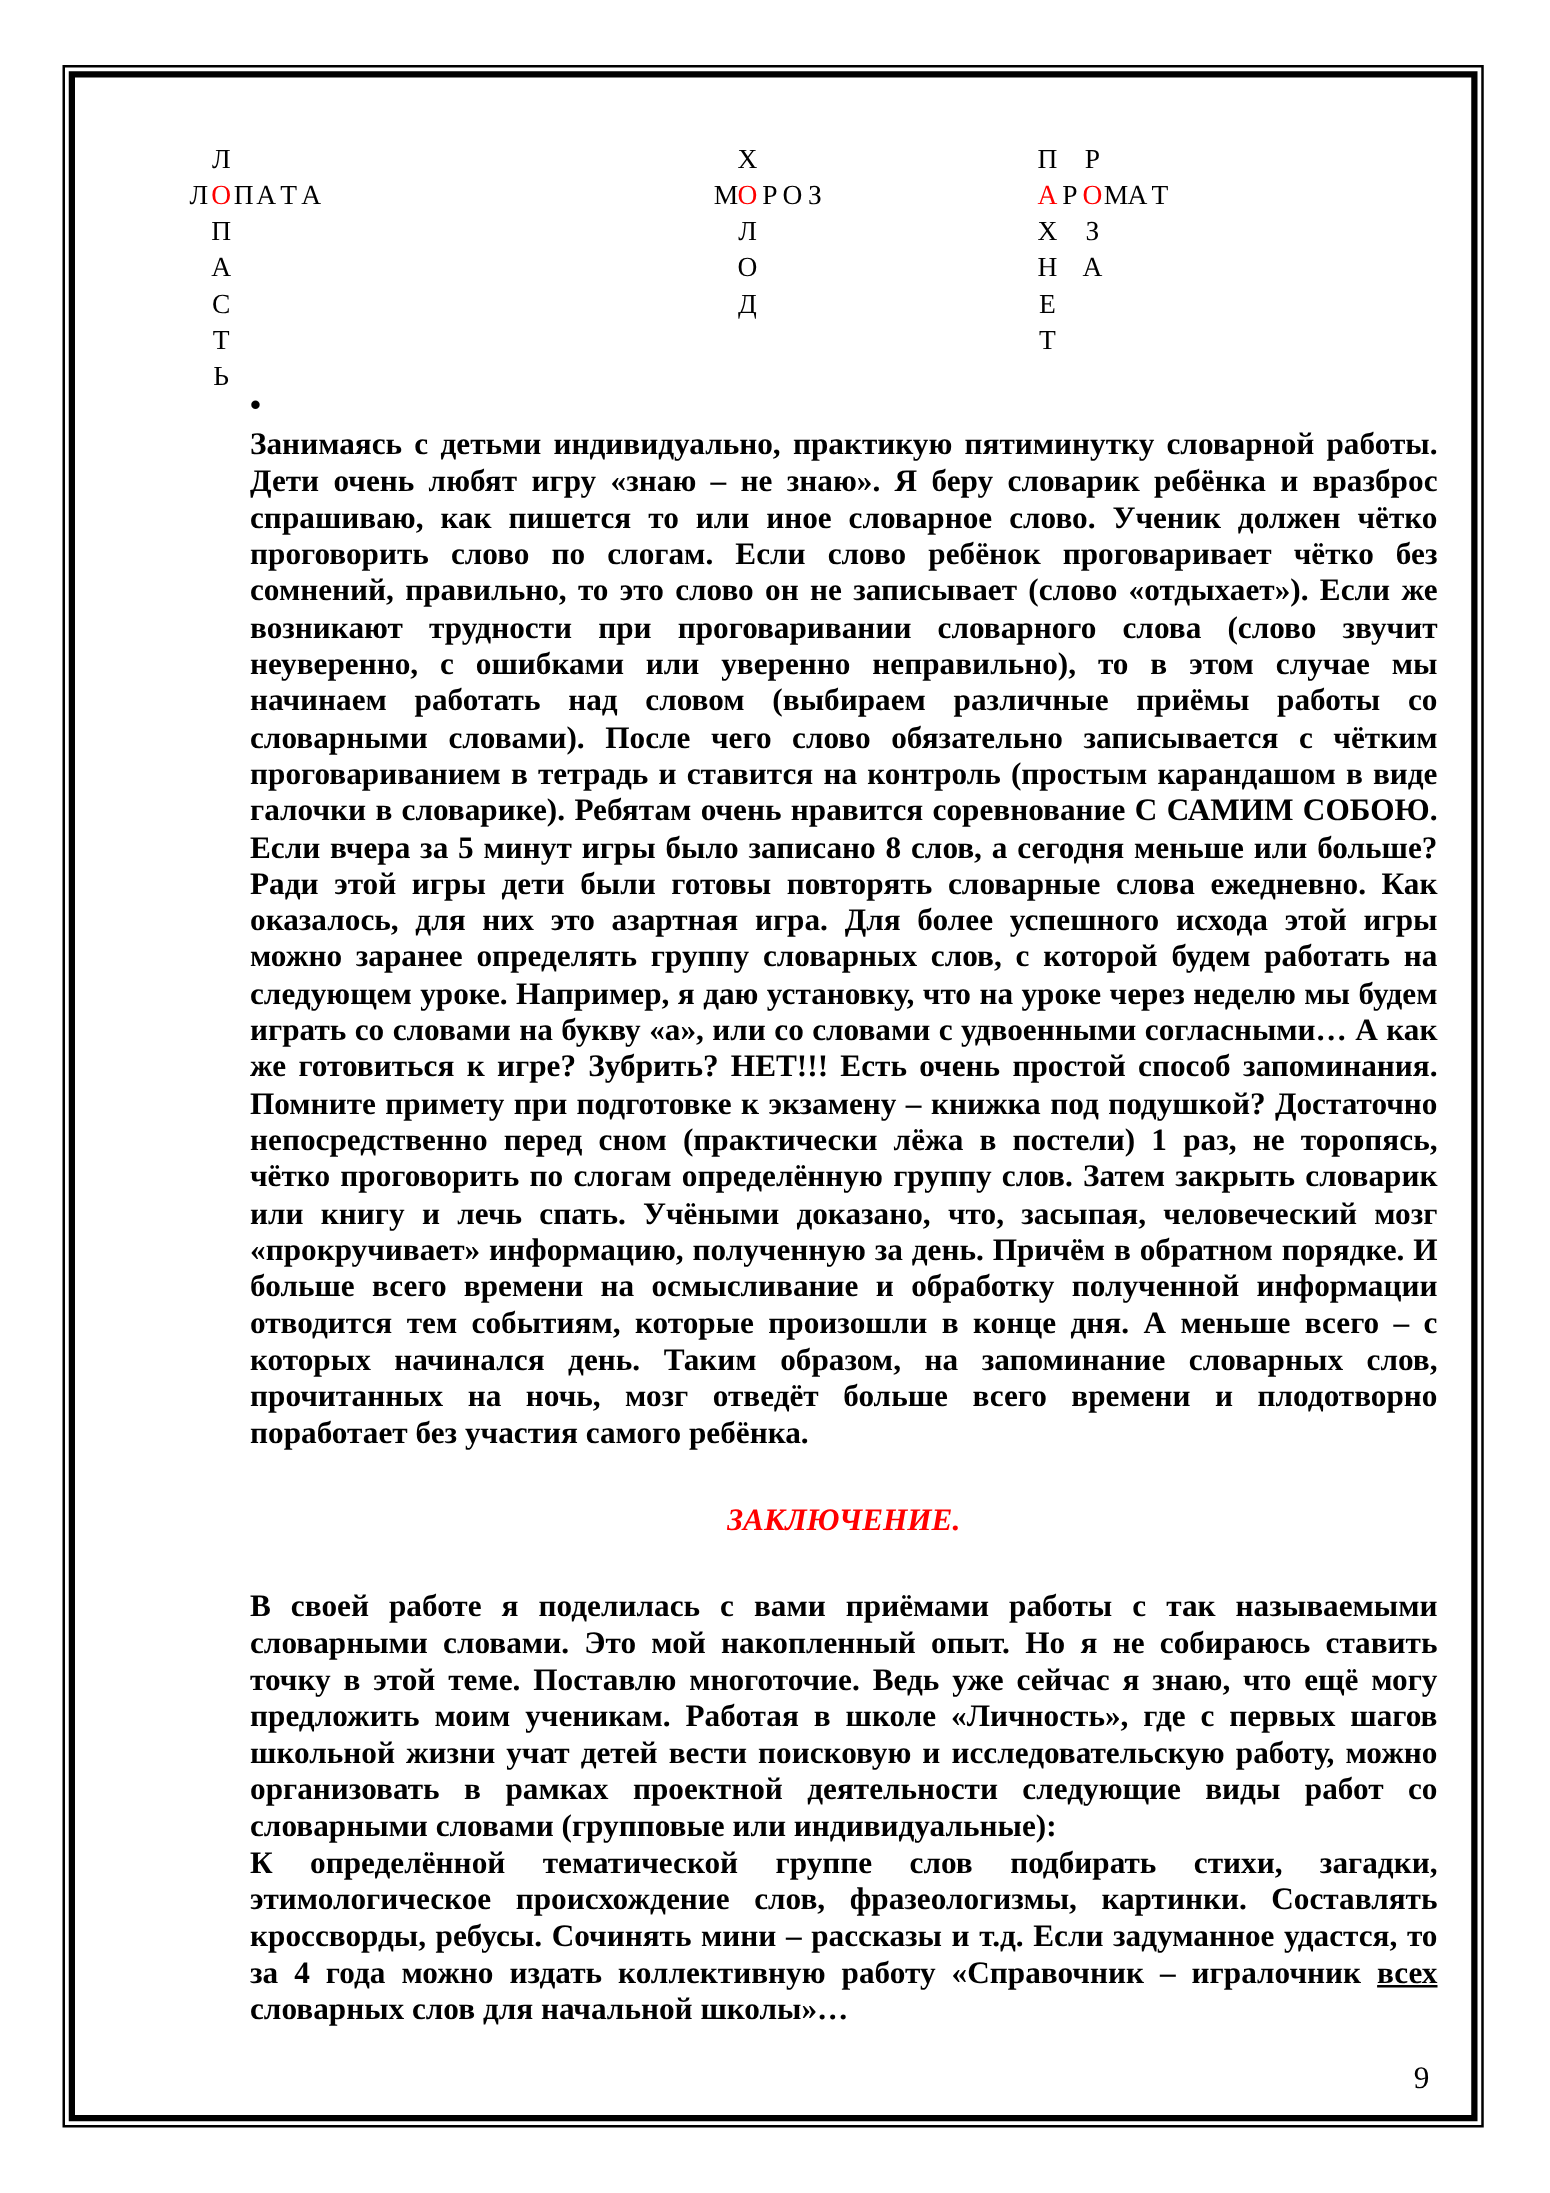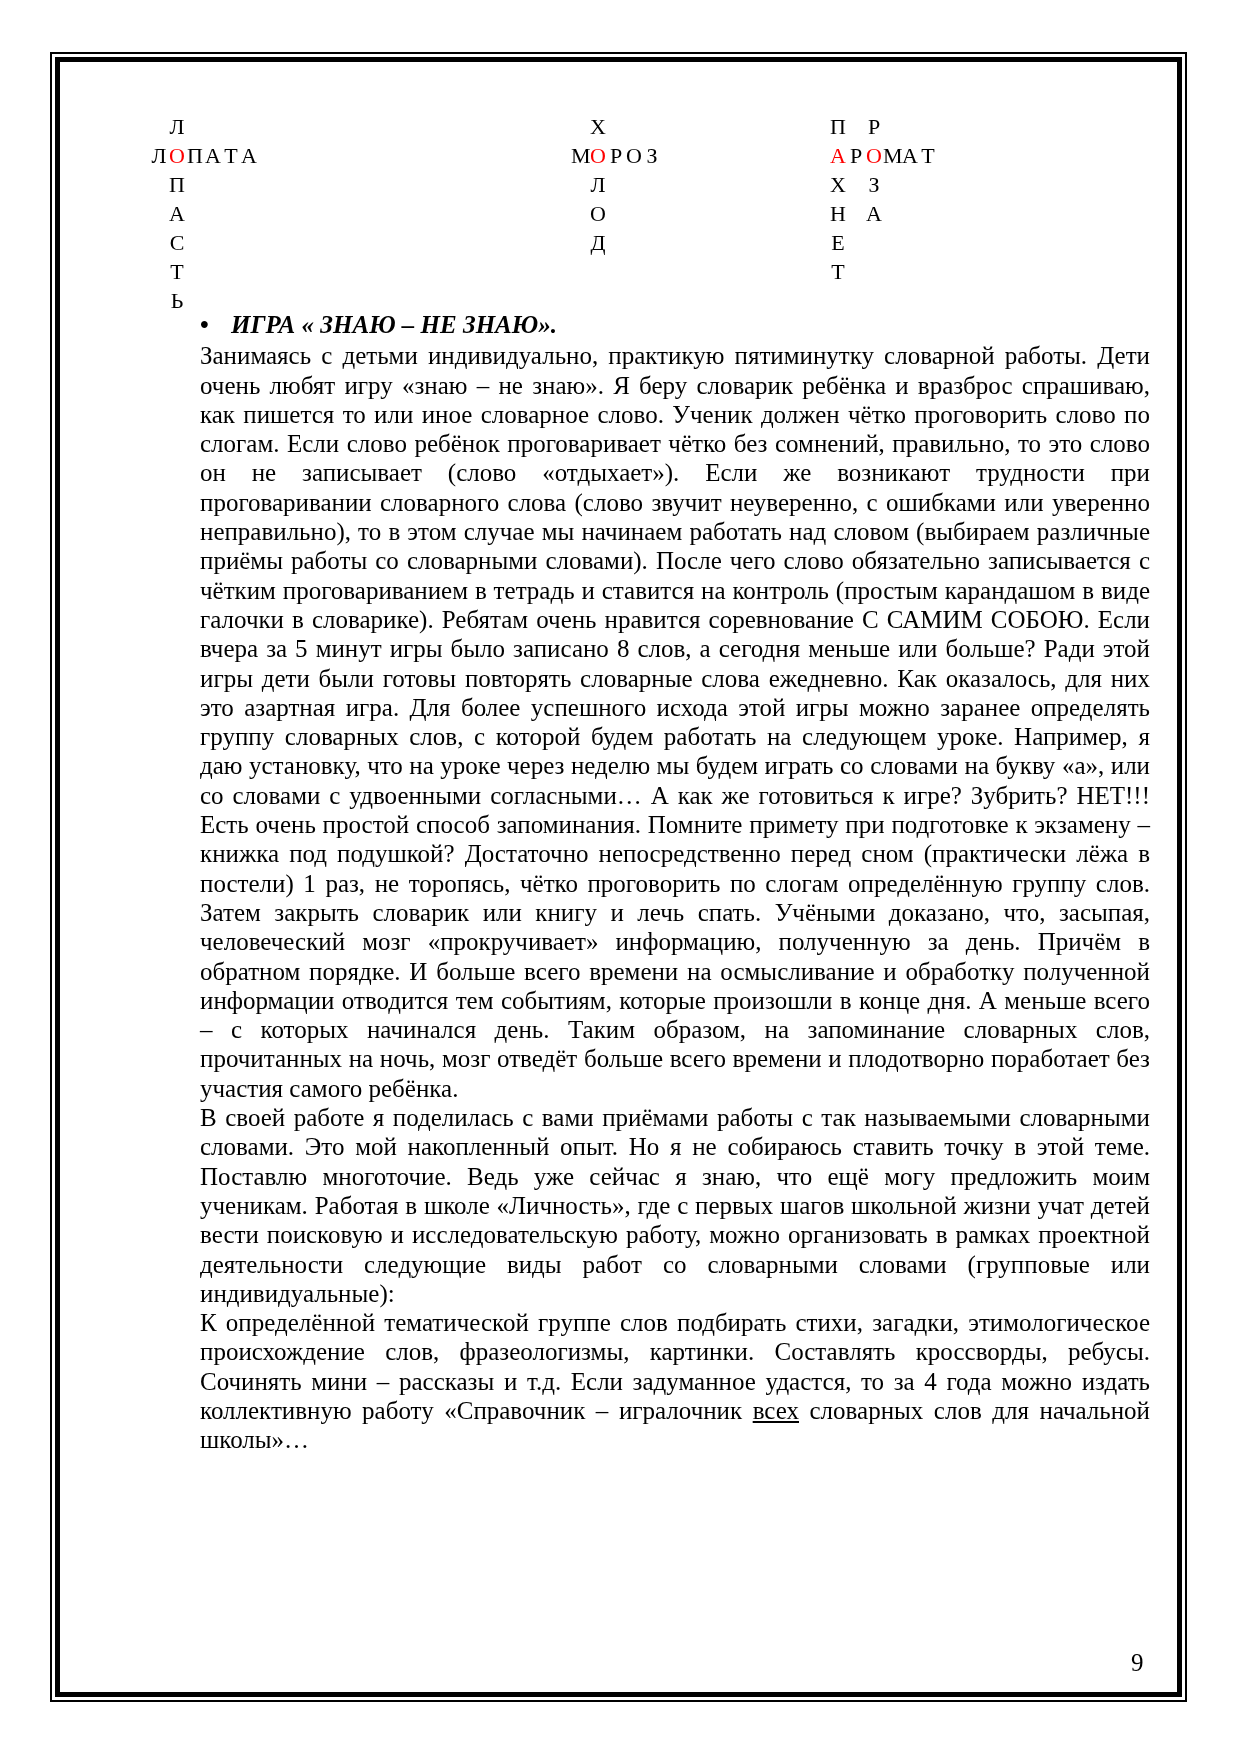--- a/index.html
+++ b/index.html
@@ -60,20 +60,21 @@
     margin: 0 0 2px 0;
   }
   .game-heading .bullet {
     font-style: normal;
     width: 31px;
     flex: none;
   }
   p.body {
     margin: 0;
     text-align: justify;
+    font-weight: bold;
   }
   .conclusion-heading {
     margin: 40px 0 40px 0;
     text-align: center;
     color: var(--accent-red, #ff0000);
     font-weight: bold;
     font-style: italic;
     font-size: 25px;
   }
   .underline { text-decoration: underline; }
@@ -114,25 +115,25 @@
     <div class="puzzle-row"><span class="cell">Х</span><span class="cell">&nbsp;</span><span class="cell">З</span></div>
     <div class="puzzle-row"><span class="cell">Н</span><span class="cell">&nbsp;</span><span class="cell">А</span></div>
     <div class="puzzle-row"><span class="cell">Е</span></div>
     <div class="puzzle-row"><span class="cell">Т</span></div>
   </div>
 
 <div class="content">
 
   <div class="game-heading">
     <span class="bullet">•</span>
-    <span>ИГРА « ЗНАЮ – НЕ ЗНАЮ».</span>
   </div>
 
   <p class="body">Занимаясь с детьми индивидуально, практикую пятиминутку словарной работы. Дети очень любят игру «знаю – не знаю». Я беру словарик ребёнка и вразброс спрашиваю, как пишется то или иное словарное слово. Ученик должен чётко проговорить слово по слогам. Если слово ребёнок проговаривает чётко без сомнений, правильно, то это слово он не записывает (слово «отдыхает»). Если же возникают трудности при проговаривании словарного слова (слово звучит неуверенно, с ошибками или уверенно неправильно), то в этом случае мы начинаем работать над словом (выбираем различные приёмы работы со словарными словами). После чего слово обязательно записывается с чётким проговариванием в тетрадь и ставится на контроль (простым карандашом в виде галочки в словарике). Ребятам очень нравится соревнование С САМИМ СОБОЮ. Если вчера за 5 минут игры было записано 8 слов, а сегодня меньше или больше? Ради этой игры дети были готовы повторять словарные слова ежедневно. Как оказалось, для них это азартная игра. Для более успешного исхода этой игры можно заранее определять группу словарных слов, с которой будем работать на следующем уроке. Например, я даю установку, что на уроке через неделю мы будем играть со словами на букву «а», или со словами с удвоенными согласными… А как же готовиться к игре? Зубрить? НЕТ!!! Есть очень простой способ запоминания. Помните примету при подготовке к экзамену  – книжка под подушкой? Достаточно непосредственно перед сном (практически лёжа в постели) 1 раз, не торопясь, чётко проговорить по слогам определённую группу слов. Затем закрыть словарик или книгу и лечь спать. Учёными доказано, что, засыпая, человеческий мозг «прокручивает» информацию, полученную за день. Причём в обратном порядке. И больше всего времени на осмысливание и обработку полученной информации отводится тем событиям, которые произошли в конце дня. А меньше всего – с которых начинался день. Таким образом, на запоминание словарных слов, прочитанных на ночь, мозг отведёт больше всего времени  и плодотворно поработает без участия самого ребёнка.</p>
 
+  <div class="conclusion-heading">ЗАКЛЮЧЕНИЕ.</div>
 
   <p class="body">В своей работе я поделилась с вами  приёмами работы с так называемыми словарными словами. Это мой накопленный опыт. Но я не собираюсь ставить точку в этой теме. Поставлю многоточие. Ведь уже сейчас я знаю, что ещё могу предложить моим ученикам. Работая в школе «Личность», где с первых шагов школьной жизни учат детей вести поисковую и  исследовательскую работу, можно организовать в рамках проектной деятельности следующие виды работ со словарными словами (групповые или индивидуальные):</p>
 
   <p class="body"><span>К определённой тематической группе слов подбирать стихи, загадки, этимологическое происхождение слов, фразеологизмы, картинки. Составлять кроссворды, ребусы. Сочинять мини – рассказы и т.д. Если задуманное удастся, то за 4 года можно издать коллективную работу «Справочник – игралочник </span><span class="underline">всех</span><span> словарных слов для начальной школы»…</span></p>
 
 </div>
 
 <div class="page-number">9</div>
 
 </body></html>

